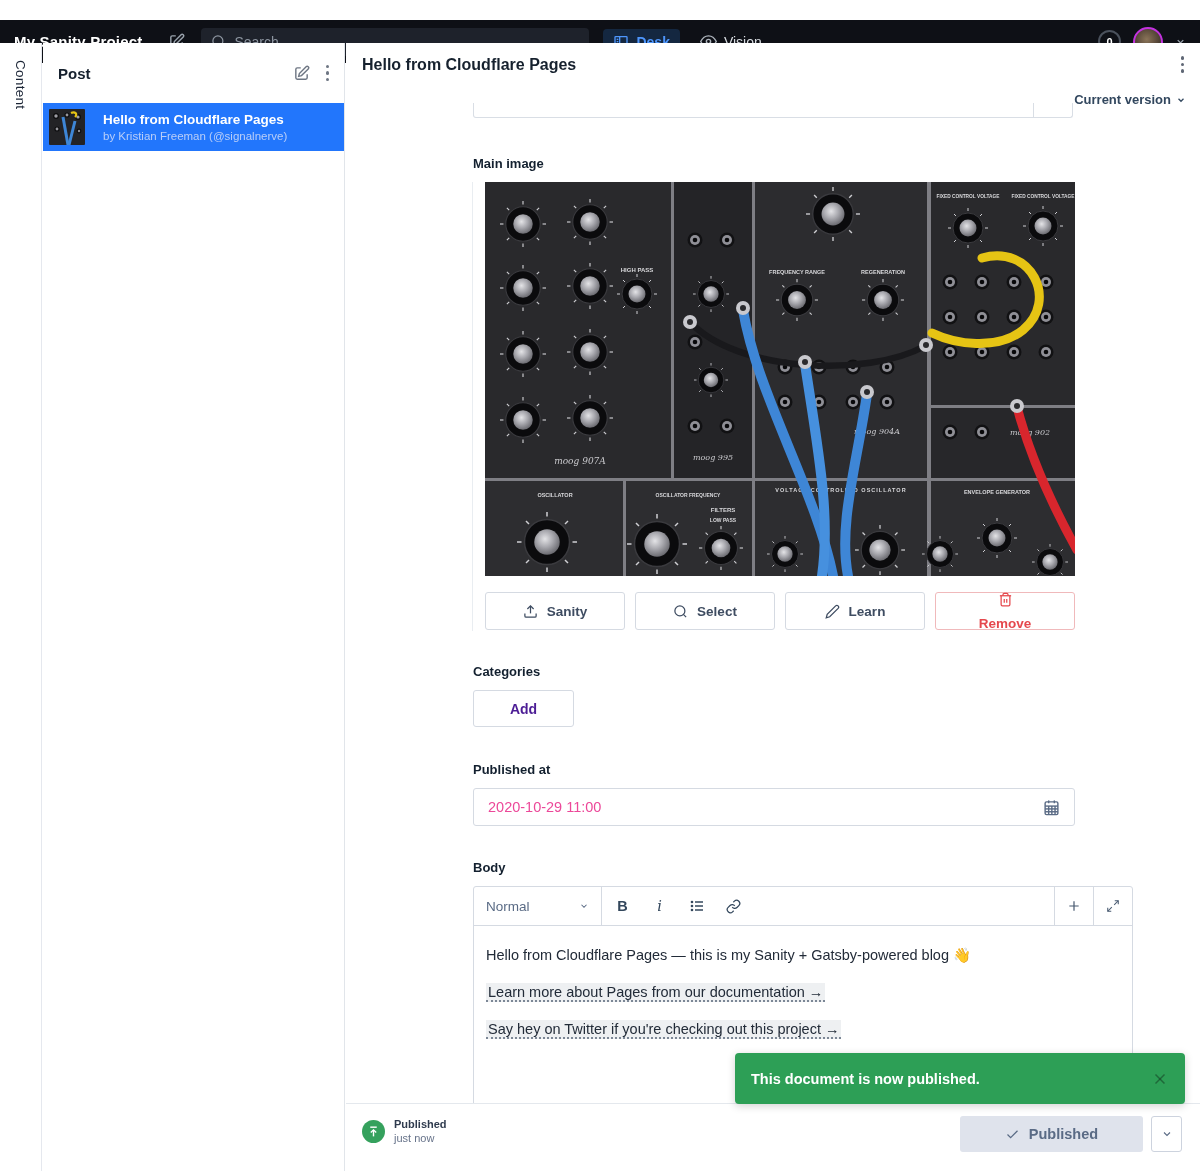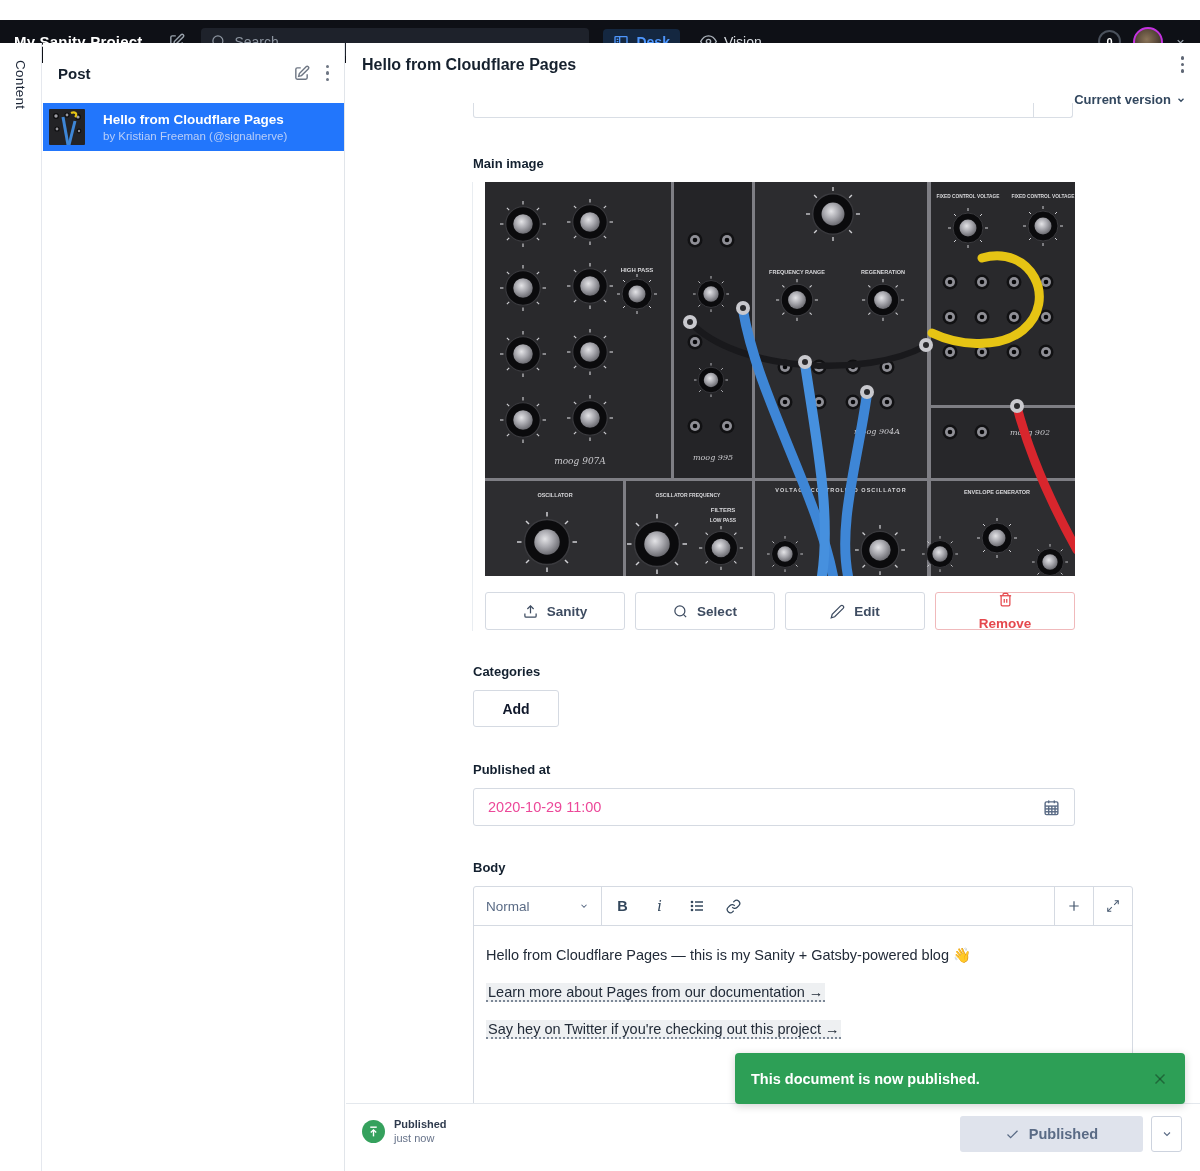--- a/index.html
+++ b/index.html
@@ -67,22 +67,22 @@
   .main-image { position:absolute; left:139px; top:139px; width:590px; height:394px; display:block; }
 
   .img-actions { position:absolute; left:139px; top:549px; width:590px; display:flex; gap:10px; }
   .btn { display:flex; align-items:center; justify-content:center; gap:9px; height:38px;
          background:#fff; border:1px solid #d5dae2; border-radius:3px; color:#3e4c61;
          font-size:13.5px; font-weight:600; cursor:pointer; font-family:"Liberation Sans",sans-serif; }
   .img-actions .btn { flex:1; }
   .btn.danger { border-color:#f0b9bb; color:#e5484d;flex-direction:column; }
   .btn svg { flex:none; }
 
-  .add-btn { position:absolute; left:127px; top:647px; width:86px; height:37px; background:#fff;
-             border:1px solid #d5dae2; border-radius:3px; color:#0f172a; font-size:14px; font-weight:600;
+  .add-btn { position:absolute; left:127px; top:647px; width:101px; height:37px; background:#fff;
+             border:1px solid #d5dae2; border-radius:3px; color:#4c1d95; font-size:14px; font-weight:600;
              display:flex; align-items:center; justify-content:center; cursor:pointer; }
 
   .date-input { position:absolute; left:127px; top:745px; width:602px; height:38px;
                 border:1px solid #d5dae2; border-radius:3px; display:flex; align-items:center; padding:0 14px; }
   .date-input .value { flex:1; font-size:14.5px; color:#ec4899; }
   .date-input svg { color:#5a6b85; cursor:pointer; }
 
   .body-editor { position:absolute; left:127px; top:843px; width:660px; height:222px;
                  border:1px solid #d5dae2; border-radius:3px 3px 0 0; overflow:hidden; background:#fff; }
   .body-toolbar { height:39px; border-bottom:1px solid #d5dae2; display:flex; align-items:stretch; }
@@ -392,21 +392,21 @@
         <svg width="15" height="15" viewBox="0 0 24 24" fill="none" stroke="currentColor" stroke-width="2">
             <circle cx="11" cy="11" r="8"></circle>
             <line x1="21" y1="21" x2="16.65" y2="16.65"></line>
           </svg>
         <span>Select</span>
       </button>
       <button class="btn">
         <svg width="15" height="15" viewBox="0 0 24 24" fill="none" stroke="currentColor" stroke-width="2">
             <path d="M17 3a2.83 2.83 0 0 1 4 4L7.5 20.5 2 22l1.5-5.5z"></path>
           </svg>
-        <span>Edit</span>
+        <span>Learn</span>
       </button>
       <button class="btn danger">
         <svg width="15" height="15" viewBox="0 0 24 24" fill="none" stroke="currentColor" stroke-width="2">
             <path d="M3 6h18"></path>
             <path d="M19 6v14a2 2 0 0 1-2 2H7a2 2 0 0 1-2-2V6"></path>
             <path d="M8 6V4a2 2 0 0 1 2-2h4a2 2 0 0 1 2 2v2"></path>
             <line x1="10" y1="11" x2="10" y2="17"></line>
             <line x1="14" y1="11" x2="14" y2="17"></line>
           </svg>
         <span>Remove</span>

